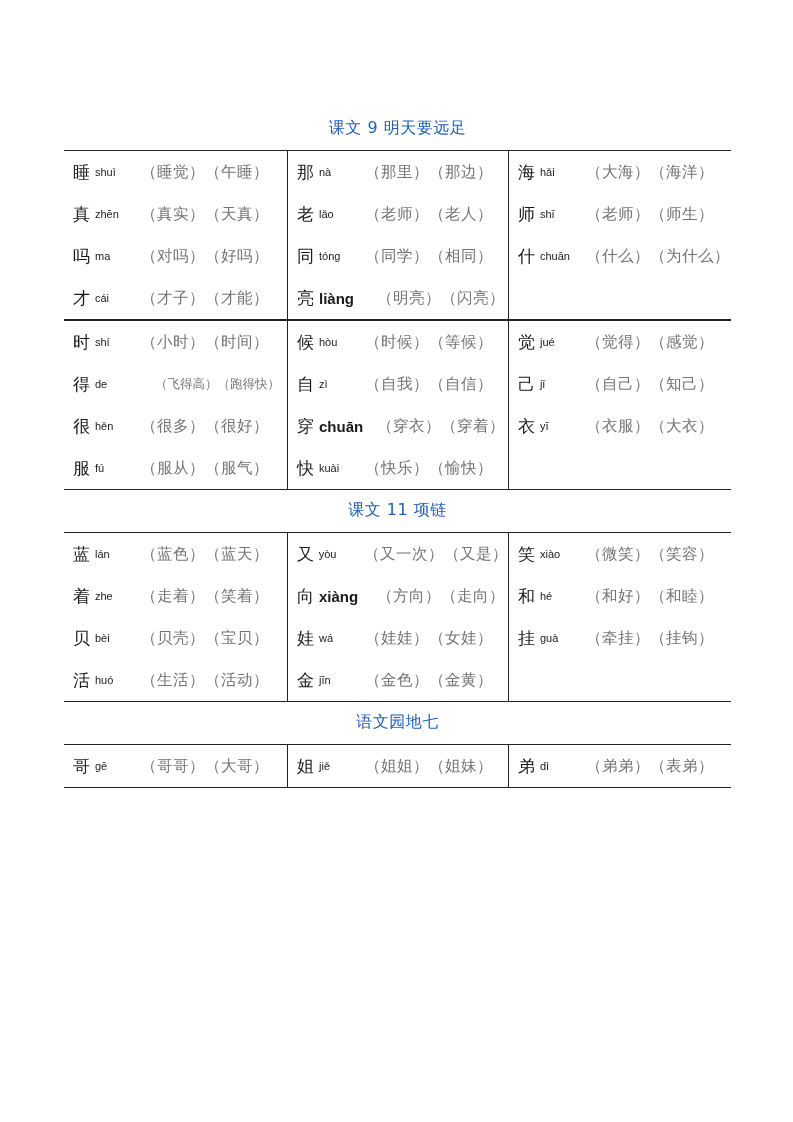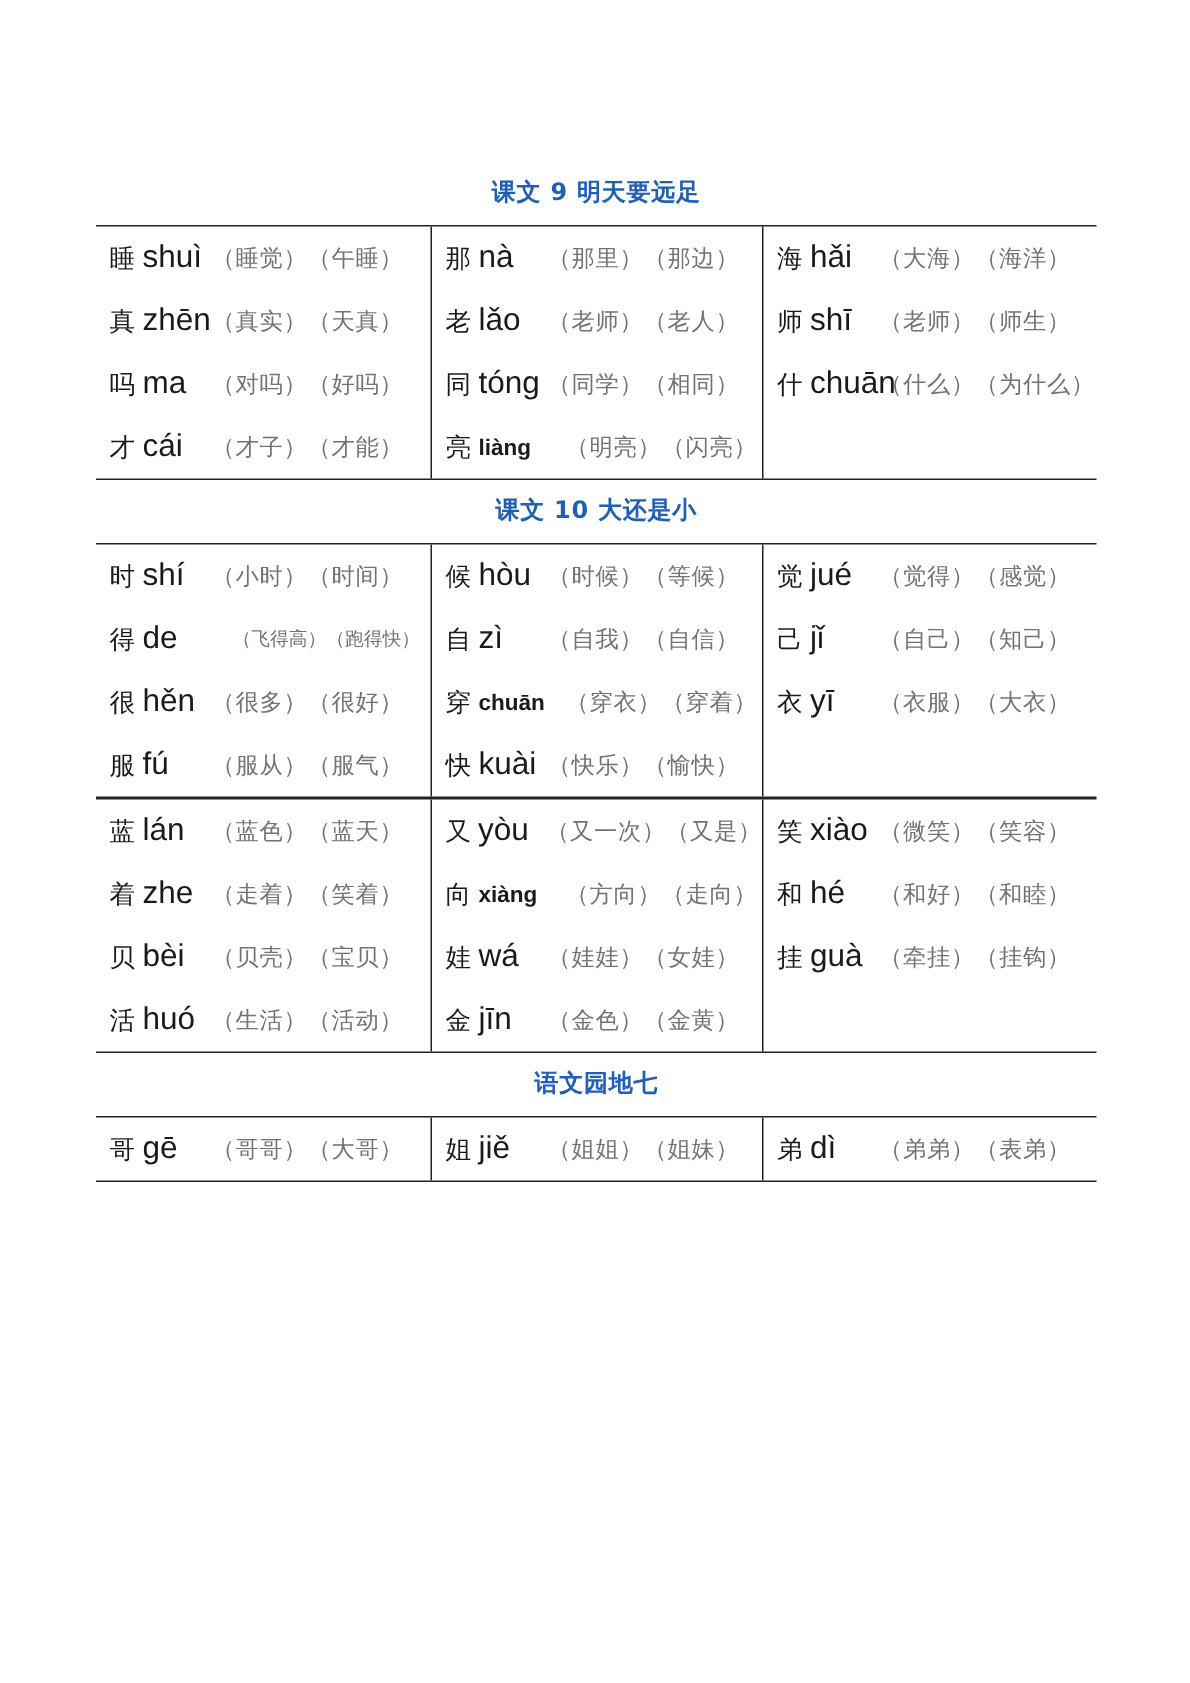--- a/index.html
+++ b/index.html
@@ -1,29 +1,29 @@
 <!DOCTYPE html>
 <html><head>
 <meta charset="utf-8">
 <style>
   html, body { margin: 0; padding: 0; background: #ffffff; }
   body { width: 793px; height: 1122px; position: relative; overflow: hidden;
          font-family: "DejaVu Sans", "Liberation Sans", sans-serif; color: #1a1a1a; }
   .page { position: absolute; left: 64px; top: 108px; width: 667px; }
   .title { height: 42px; line-height: 40px; text-align: center; color: #1f5fb5;
-           font-weight: bold; font-size: 16px; letter-spacing: 0.5px; }
+           font-weight: normal; font-size: 16px; letter-spacing: 0.5px; }
   .grid { display: flex; border-top: 1.5px solid #222; border-bottom: 1.5px solid #222; }
   .col { width: 222px; padding: 0; box-sizing: border-box; }
   .col + .col { border-left: 1.2px solid #222; }
   .col:nth-child(1) { width: 223px; }
   .col:nth-child(2) { width: 221px; }
   .col:nth-child(3) { width: 223px; }
   .row { height: 42px; display: flex; align-items: center; font-size: 16px; white-space: nowrap; }
   .char { display: inline-block; margin-left: 9px; width: 22px; font-size: 17px; }
-  .pinyin { display: inline-block; width: 46px; font-family: "Liberation Sans", sans-serif; font-size: 21px; }
+  .pinyin { display: inline-block; width: 46px; font-family: "Liberation Sans", sans-serif; font-size: 11px; }
   .pinyin.wide { width: 58px; font-size: 15px; font-weight: bold; }
   .words { display: inline-block; color: #737373; font-size: 15.5px; letter-spacing: 0.5px; }
   .words.small { font-size: 12.5px; letter-spacing: 0; margin-left: 14px; }
 </style>
 </head>
 <body>
 
 <div class="page" id="page">
     <div class="title">课文 9 明天要远足</div>
     <div class="grid">
@@ -83,21 +83,20 @@
           <span class="words">（老师）（师生）</span>
         </div>
         <div class="row">
           <span class="char">什</span>
           <span class="pinyin">chuān</span>
           <span class="words">（什么）（为什么）</span>
         </div>
         <div class="row"></div>
       </div>
     </div>
-    <div class="title">课文 10 大还是小</div>
     <div class="grid">
       <div class="col">
         <div class="row">
           <span class="char">时</span>
           <span class="pinyin">shí</span>
           <span class="words">（小时）（时间）</span>
         </div>
         <div class="row">
           <span class="char">得</span>
           <span class="pinyin">de</span>
@@ -148,20 +147,21 @@
           <span class="words">（自己）（知己）</span>
         </div>
         <div class="row">
           <span class="char">衣</span>
           <span class="pinyin">yī</span>
           <span class="words">（衣服）（大衣）</span>
         </div>
         <div class="row"></div>
       </div>
     </div>
+    <div class="title">课文 11 项链</div>
     <div class="grid">
       <div class="col">
         <div class="row">
           <span class="char">蓝</span>
           <span class="pinyin">lán</span>
           <span class="words">（蓝色）（蓝天）</span>
         </div>
         <div class="row">
           <span class="char">着</span>
           <span class="pinyin">zhe</span>

